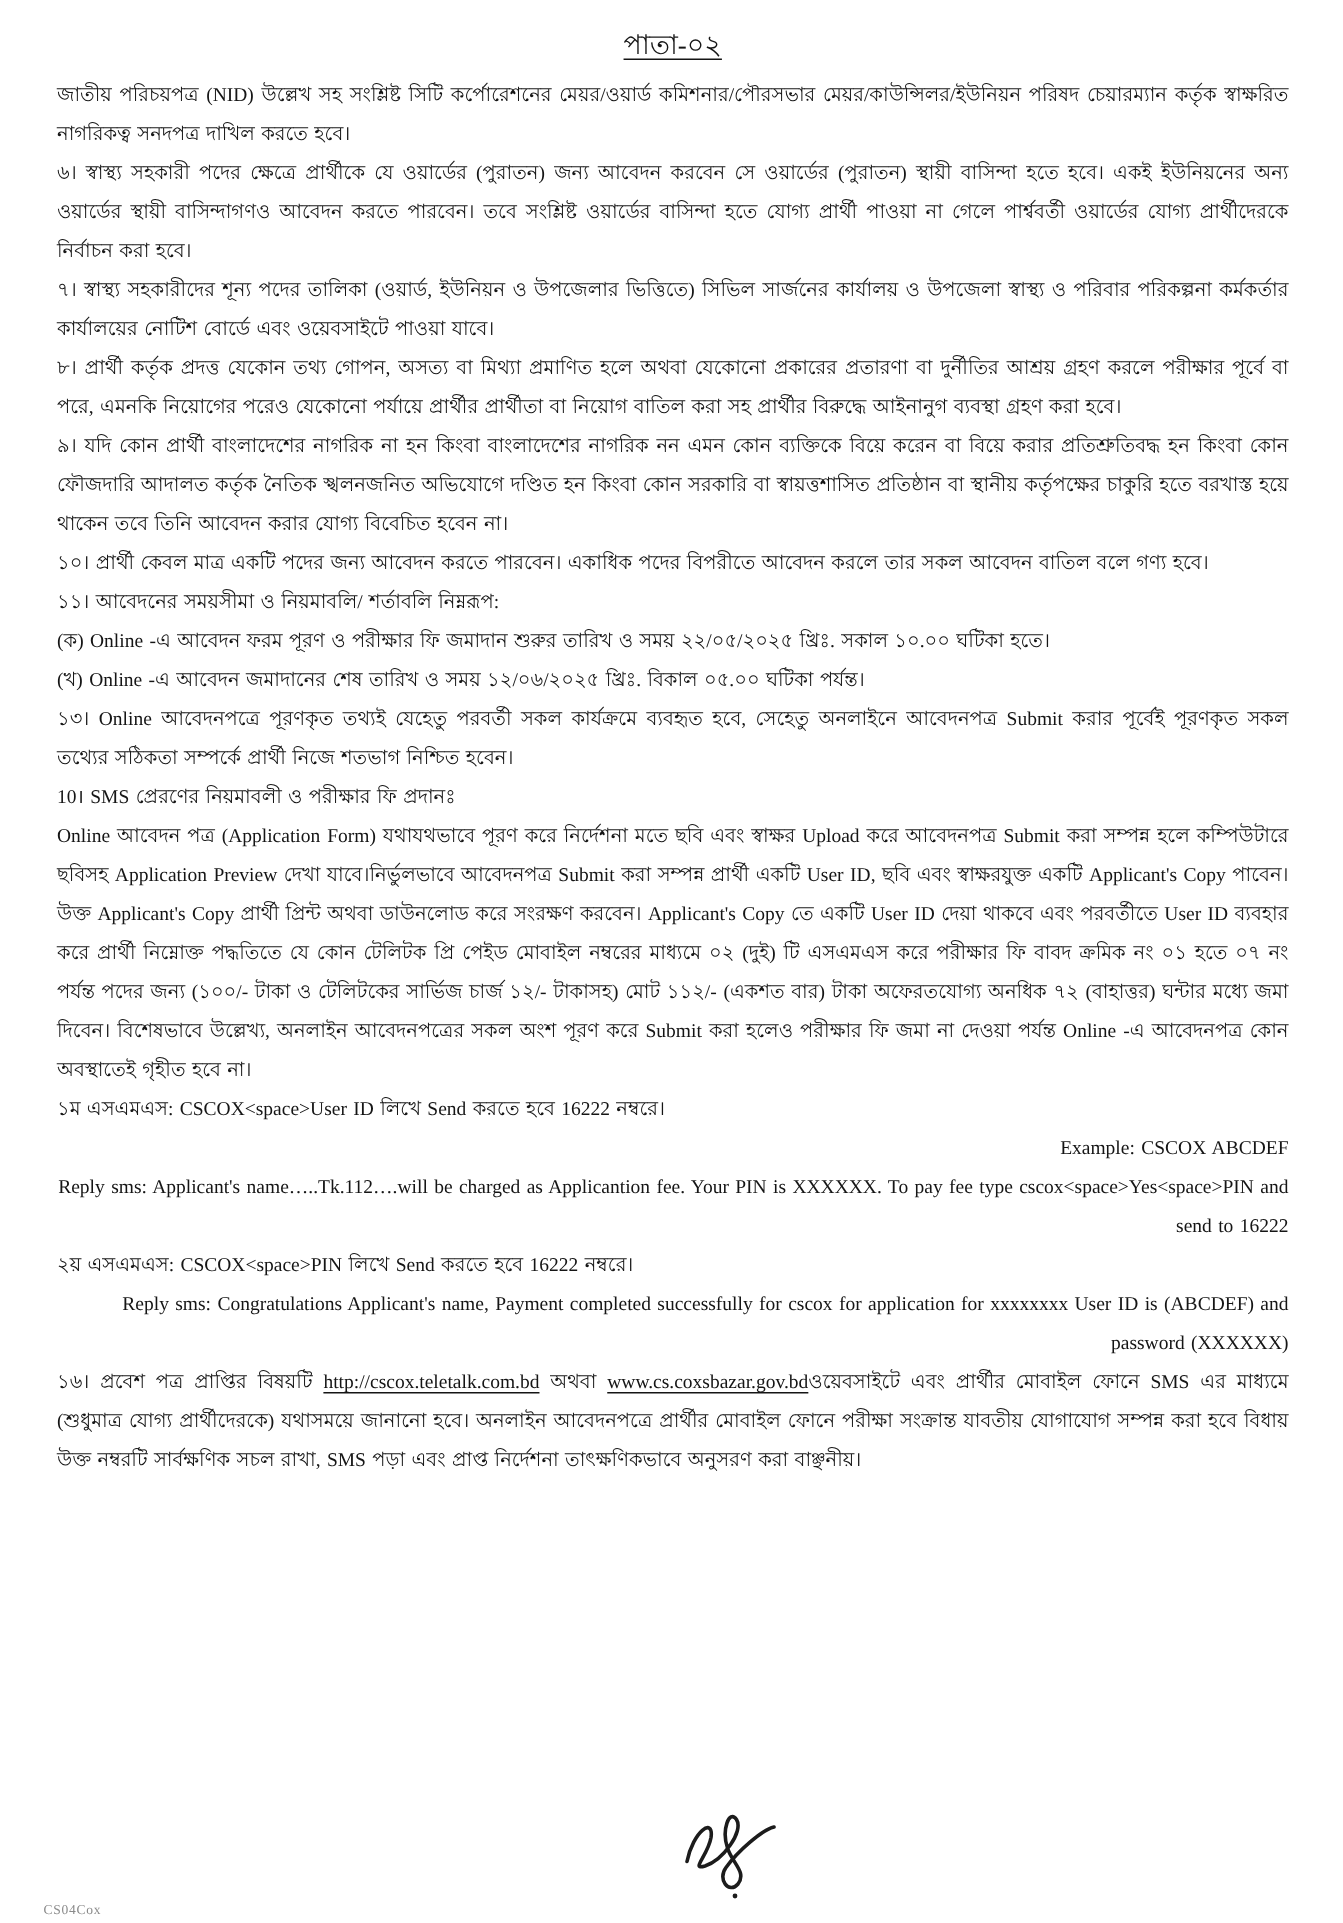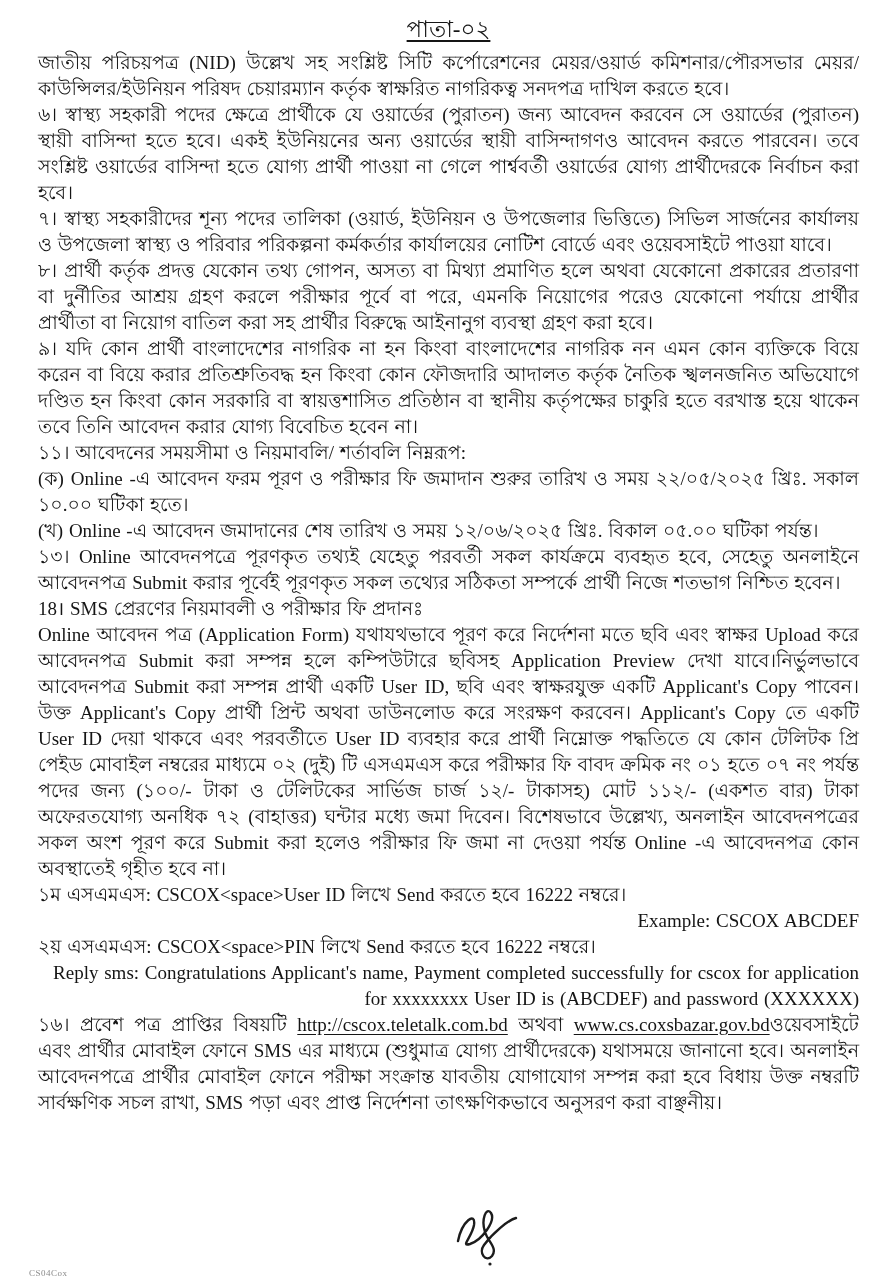--- a/index.html
+++ b/index.html
@@ -11,30 +11,30 @@
     color:#151515;
     overflow:hidden;
   }
   .sheet{
     position:absolute;inset:0;
     padding:12px 36px 0 38px;
     box-sizing:border-box;
   }
   .page-title{
     text-align:center;
-    font-size:23px;
+    font-size:18px;
     line-height:24px;
     margin:6px 0 8px 0;
   }
   .page-title span{
     text-decoration:underline;
     text-underline-offset:3px;
   }
   p.doc{
-    font-size:19px;
+    font-size:13px;
     line-height:26px;
     text-align:justify;
     margin:0;
     word-spacing:1px;
   }
   p.doc.en{
     text-align:right;
   }
   .link{
     text-decoration:underline;
@@ -64,28 +64,30 @@
 
   <div class="page-title">
     <span>পাতা-০২</span>
   </div>
 
   <p class="doc">জাতীয় পরিচয়পত্র (NID) উল্লেখ সহ সংশ্লিষ্ট সিটি কর্পোরেশনের মেয়র/ওয়ার্ড কমিশনার/পৌরসভার মেয়র/কাউন্সিলর/ইউনিয়ন পরিষদ চেয়ারম্যান কর্তৃক স্বাক্ষরিত নাগরিকত্ব সনদপত্র দাখিল করতে হবে।</p>
   <p class="doc">৬। স্বাস্থ্য সহকারী পদের ক্ষেত্রে প্রার্থীকে যে ওয়ার্ডের (পুরাতন) জন্য আবেদন করবেন সে ওয়ার্ডের (পুরাতন) স্থায়ী বাসিন্দা হতে হবে। একই ইউনিয়নের অন্য ওয়ার্ডের স্থায়ী বাসিন্দাগণও আবেদন করতে পারবেন। তবে সংশ্লিষ্ট ওয়ার্ডের বাসিন্দা হতে যোগ্য প্রার্থী পাওয়া না গেলে পার্শ্ববর্তী ওয়ার্ডের যোগ্য প্রার্থীদেরকে নির্বাচন করা হবে।</p>
   <p class="doc">৭। স্বাস্থ্য সহকারীদের শূন্য পদের তালিকা (ওয়ার্ড, ইউনিয়ন ও উপজেলার ভিত্তিতে) সিভিল সার্জনের কার্যালয় ও উপজেলা স্বাস্থ্য ও পরিবার পরিকল্পনা কর্মকর্তার কার্যালয়ের নোটিশ বোর্ডে এবং ওয়েবসাইটে পাওয়া যাবে।</p>
   <p class="doc">৮। প্রার্থী কর্তৃক প্রদত্ত যেকোন তথ্য গোপন, অসত্য বা মিথ্যা প্রমাণিত হলে অথবা যেকোনো প্রকারের প্রতারণা বা দুর্নীতির আশ্রয় গ্রহণ করলে পরীক্ষার পূর্বে বা পরে, এমনকি নিয়োগের পরেও যেকোনো পর্যায়ে প্রার্থীর প্রার্থীতা বা নিয়োগ বাতিল করা সহ প্রার্থীর বিরুদ্ধে আইনানুগ ব্যবস্থা গ্রহণ করা হবে।</p>
   <p class="doc">৯। যদি কোন প্রার্থী বাংলাদেশের নাগরিক না হন কিংবা বাংলাদেশের নাগরিক নন এমন কোন ব্যক্তিকে বিয়ে করেন বা বিয়ে করার প্রতিশ্রুতিবদ্ধ হন কিংবা কোন ফৌজদারি আদালত কর্তৃক নৈতিক স্খলনজনিত অভিযোগে দণ্ডিত হন কিংবা কোন সরকারি বা স্বায়ত্তশাসিত প্রতিষ্ঠান বা স্থানীয় কর্তৃপক্ষের চাকুরি হতে বরখাস্ত হয়ে থাকেন তবে তিনি আবেদন করার যোগ্য বিবেচিত হবেন না।</p>
+  <p class="doc">১০। প্রার্থী কেবল মাত্র একটি পদের জন্য আবেদন করতে পারবেন। একাধিক পদের বিপরীতে আবেদন করলে তার সকল আবেদন বাতিল বলে গণ্য হবে।</p>
   <p class="doc">১১। আবেদনের সময়সীমা ও নিয়মাবলি/ শর্তাবলি নিম্নরূপ:</p>
   <p class="doc">(ক) Online -এ আবেদন ফরম পূরণ ও পরীক্ষার ফি জমাদান শুরুর তারিখ ও সময় ২২/০৫/২০২৫ খ্রিঃ. সকাল ১০.০০ ঘটিকা হতে।</p>
   <p class="doc">(খ)  Online -এ আবেদন জমাদানের শেষ তারিখ ও সময় ১২/০৬/২০২৫ খ্রিঃ. বিকাল ০৫.০০ ঘটিকা পর্যন্ত।</p>
   <p class="doc">১৩। Online আবেদনপত্রে পূরণকৃত তথ্যই যেহেতু পরবর্তী সকল কার্যক্রমে ব্যবহৃত হবে, সেহেতু অনলাইনে আবেদনপত্র Submit করার পূর্বেই পূরণকৃত সকল তথ্যের সঠিকতা সম্পর্কে প্রার্থী নিজে শতভাগ নিশ্চিত হবেন।</p>
-  <p class="doc">18। SMS প্রেরণের নিয়মাবলী ও পরীক্ষার ফি প্রদানঃ</p>
+  <p class="doc">10। SMS প্রেরণের নিয়মাবলী ও পরীক্ষার ফি প্রদানঃ</p>
   <p class="doc">Online আবেদন পত্র (Application Form) যথাযথভাবে পূরণ করে নির্দেশনা মতে ছবি এবং স্বাক্ষর Upload করে আবেদনপত্র Submit করা সম্পন্ন হলে কম্পিউটারে ছবিসহ Application Preview দেখা যাবে।নির্ভুলভাবে আবেদনপত্র Submit করা সম্পন্ন প্রার্থী একটি User ID, ছবি এবং স্বাক্ষরযুক্ত একটি Applicant's Copy পাবেন। উক্ত Applicant's Copy প্রার্থী প্রিন্ট অথবা ডাউনলোড করে সংরক্ষণ করবেন। Applicant's Copy তে একটি User ID দেয়া থাকবে এবং পরবর্তীতে User ID ব্যবহার করে প্রার্থী নিম্নোক্ত পদ্ধতিতে যে কোন টেলিটক প্রি পেইড মোবাইল নম্বরের মাধ্যমে ০২ (দুই) টি এসএমএস করে পরীক্ষার ফি বাবদ ক্রমিক নং ০১ হতে ০৭ নং পর্যন্ত পদের জন্য (১০০/- টাকা ও টেলিটকের সার্ভিজ চার্জ ১২/- টাকাসহ) মোট ১১২/- (একশত বার) টাকা অফেরতযোগ্য অনধিক ৭২ (বাহাত্তর) ঘন্টার মধ্যে জমা দিবেন। বিশেষভাবে উল্লেখ্য, অনলাইন আবেদনপত্রের সকল অংশ পূরণ করে Submit করা হলেও পরীক্ষার ফি জমা না দেওয়া পর্যন্ত Online -এ আবেদনপত্র কোন অবস্থাতেই গৃহীত হবে না।</p>
   <p class="doc">১ম এসএমএস: CSCOX&lt;space&gt;User ID লিখে Send করতে হবে 16222 নম্বরে।</p>
   <p class="doc en">Example: CSCOX ABCDEF</p>
+  <p class="doc en">Reply sms: Applicant's name…..Tk.112….will be charged as Applicantion fee. Your PIN is XXXXXX. To pay fee type cscox&lt;space&gt;Yes&lt;space&gt;PIN and send to 16222</p>
   <p class="doc">২য় এসএমএস: CSCOX&lt;space&gt;PIN লিখে Send করতে হবে 16222 নম্বরে।</p>
   <p class="doc en">Reply sms: Congratulations Applicant's name, Payment completed successfully for cscox for application for xxxxxxxx User ID is (ABCDEF) and password (XXXXXX)</p>
 
   <p class="doc"><span>১৬। প্রবেশ পত্র প্রাপ্তির বিষয়টি </span><a class="link">http://cscox.teletalk.com.bd</a><span> অথবা </span><a class="link">www.cs.coxsbazar.gov.bd</a><span>ওয়েবসাইটে এবং প্রার্থীর মোবাইল ফোনে SMS এর মাধ্যমে (শুধুমাত্র যোগ্য প্রার্থীদেরকে) যথাসময়ে জানানো হবে। অনলাইন আবেদনপত্রে প্রার্থীর মোবাইল ফোনে পরীক্ষা সংক্রান্ত যাবতীয় যোগাযোগ সম্পন্ন করা হবে বিধায় উক্ত নম্বরটি সার্বক্ষণিক সচল রাখা, SMS পড়া এবং প্রাপ্ত নির্দেশনা তাৎক্ষণিকভাবে অনুসরণ করা বাঞ্ছনীয়।</span></p>
 
 </div>
 
 <div class="signature">
   <svg width="86" height="62" viewBox="0 0 86 62">
     <path d="M10,36 C14,16 28,6 26,20 C24,32 12,42 22,39 C34,35 48,16 43,8 C38,1 33,15 37,27 C40,37 50,43 44,51 C38,58 30,48 36,40 C44,29 60,15 68,13" stroke="#1c1c1c" stroke-width="2.4" fill="none" stroke-linecap="round"></path>

